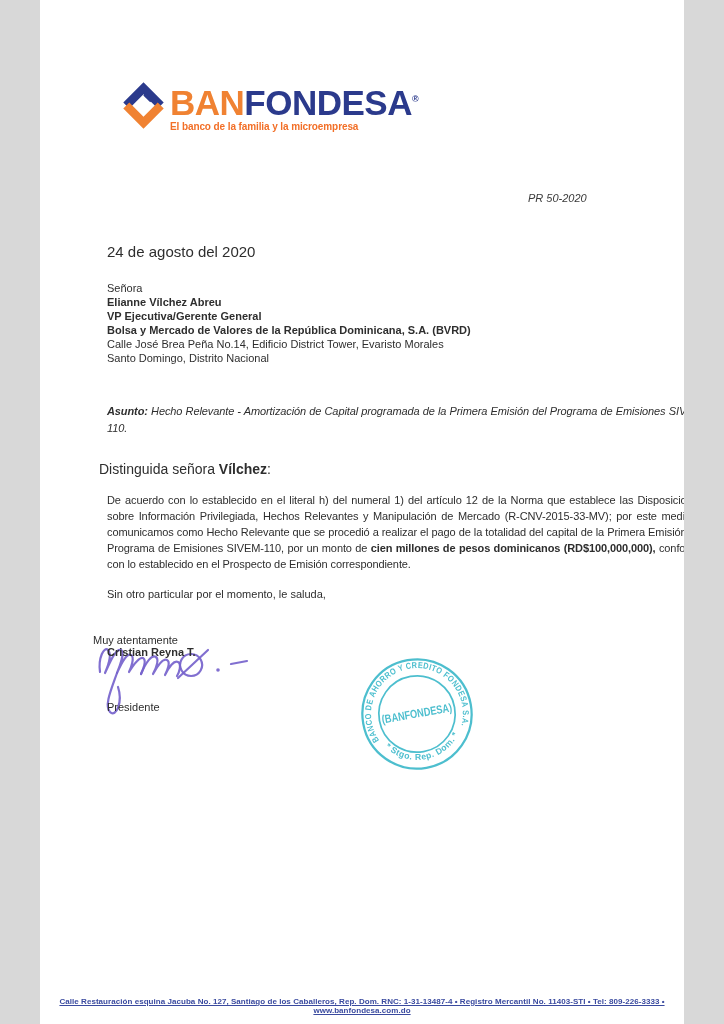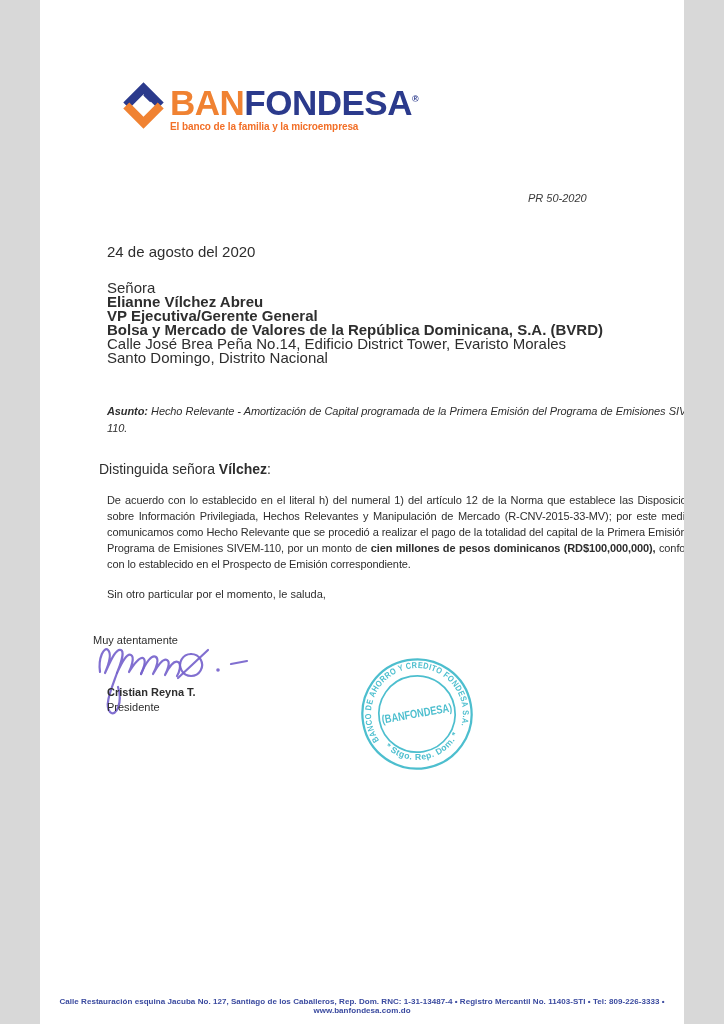--- a/index.html
+++ b/index.html
@@ -24,53 +24,53 @@
   .fondesa{color:#2B3A8C;}
   .reg{color:#2B3A8C;font-size:9px;font-weight:bold;vertical-align:super;letter-spacing:0;}
   .tagline{
     position:absolute;left:48px;top:40px;width:250px;text-align:left;
     color:#F26F27;font-size:10px;font-weight:bold;letter-spacing:-0.1px;
   }
 
   
   .ref{position:absolute;left:488px;top:192px;font-size:11px;font-style:italic;color:#3a3a3a;}
   .date{position:absolute;left:67px;top:243px;font-size:15px;}
-  .recipient{position:absolute;left:67px;top:281px;font-size:15px;line-height:14px;}
+  .recipient{position:absolute;left:67px;top:281px;font-size:11px;line-height:14px;}
   .subject{
     position:absolute;left:67px;top:403px;width:599px;
     font-size:11px;font-style:italic;line-height:17px;letter-spacing:-0.1px;
     text-align:justify;
   }
   .subject-label{font-weight:bold;}
   .greeting{position:absolute;left:59px;top:461px;font-size:14px;}
   .body-par{
     position:absolute;left:67px;top:492px;width:597px;
     font-size:11px;line-height:16px;letter-spacing:-0.1px;text-align:justify;
   }
   .farewell{position:absolute;left:67px;top:588px;font-size:11px;}
   .closing{position:absolute;left:53px;top:634px;font-size:11px;}
-  .signer-name{position:absolute;left:67px;top:686px;font-size:11px;font-weight:bold;}
+  .signer-name{position:absolute;left:67px;top:646px;font-size:11px;font-weight:bold;}
   .signer-title{position:absolute;left:67px;top:701px;font-size:11px;}
 
   
   .signature{position:absolute;left:56px;top:640px;width:160px;height:85px;}
   .signature path{stroke:#7663CC;stroke-width:2.2;fill:none;stroke-linecap:round;stroke-linejoin:round;opacity:.92;}
   .signature .dot{fill:#7663CC;stroke:none;opacity:.92;}
 
   
   .stamp-wrap{position:absolute;left:299px;top:636px;width:156px;height:156px;transform:rotate(-10deg);opacity:.88;}
   .stamp-wrap svg{width:156px;height:156px;}
   .stamp-ring{fill:none;stroke:#35B6C8;}
   .stamp-arc{fill:#35B6C8;font-family:"Liberation Sans","DejaVu Sans",sans-serif;font-weight:bold;font-size:10px;letter-spacing:.5px;}
   .stamp-center{fill:#35B6C8;font-family:"Liberation Sans","DejaVu Sans",sans-serif;font-weight:bold;font-size:13.5px;}
 
   
   .footer{
     position:absolute;left:0;right:0;top:997px;text-align:center;
-    font-size:8px;font-weight:bold;color:#3A4A9F;letter-spacing:0.05px;
+    font-size:8px;font-weight:bold;color:#3A4A9F;letter-spacing:0.05px;text-decoration:underline;
   }
 </style>
 </head>
 <body>
 
 <div class="page">
 
   <div class="brand">
     <svg class="brand-icon" viewBox="0 0 100 112" aria-hidden="true">
       <polygon points="50,2 97,49 83,63 50,30 17,63 3,49" fill="#2B3A8C"></polygon>

